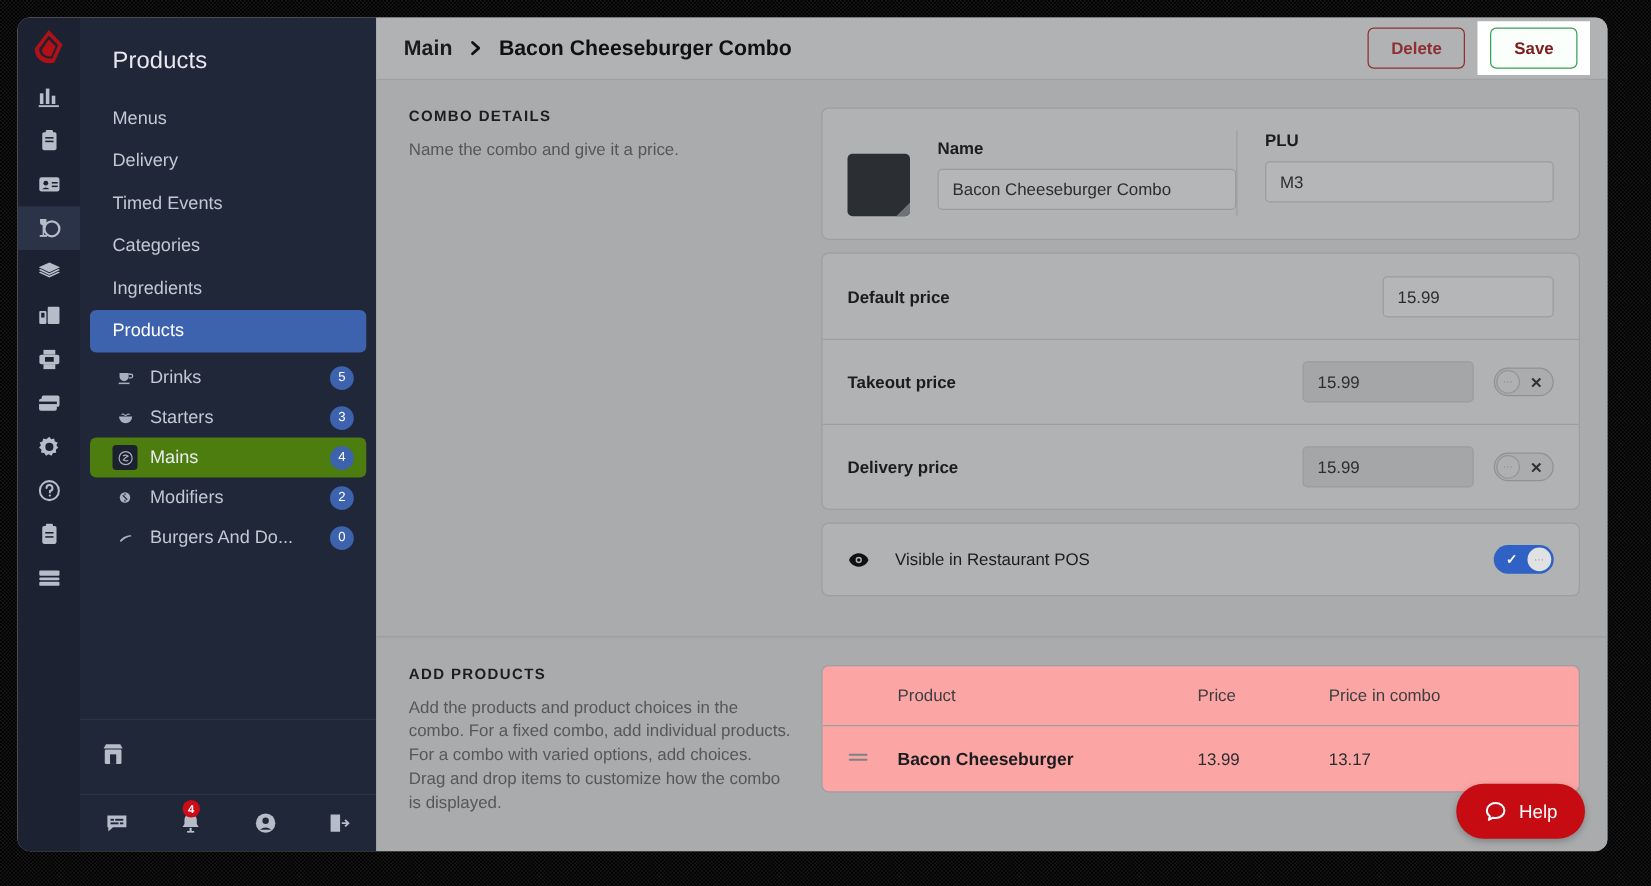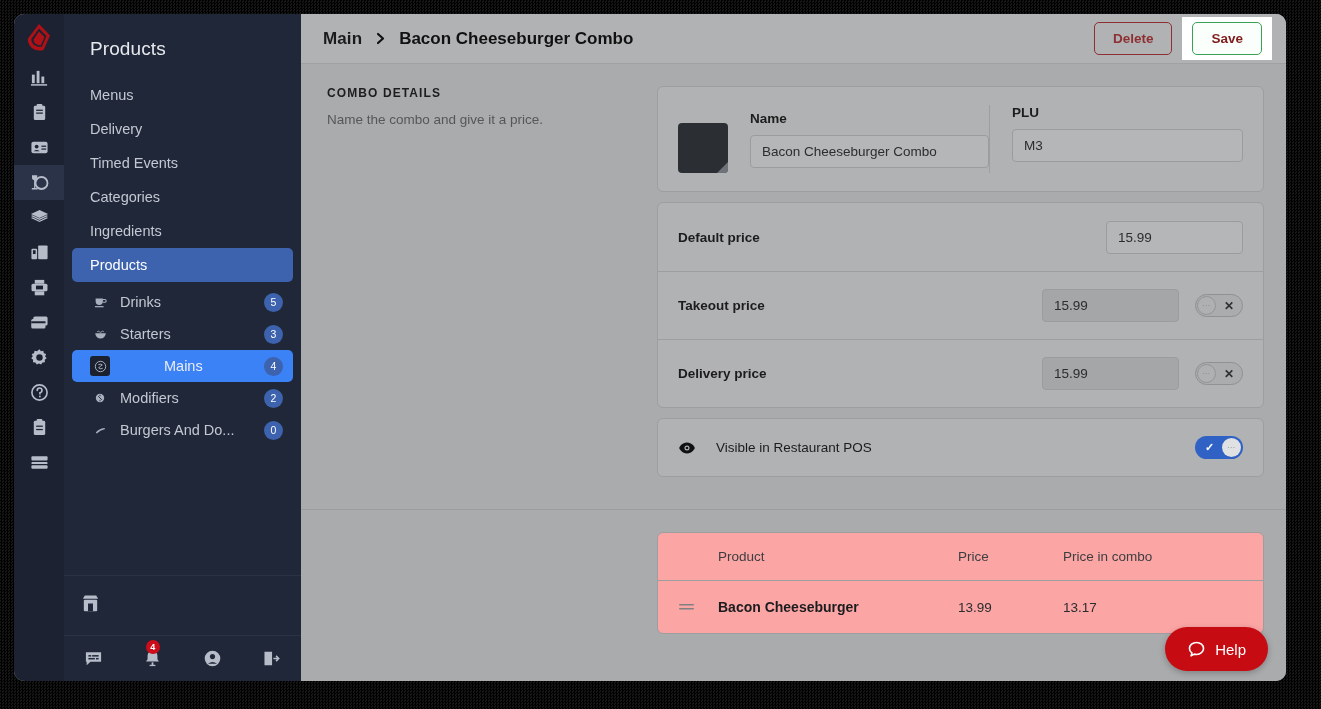--- a/index.html
+++ b/index.html
@@ -75,21 +75,21 @@
     line-height: 18px;
   }
   .sb-link.active { background: #3d62ae; color: #fff; }
   .sb-sub {
     display: flex; align-items: center;
     margin: 0 8px;
     padding: 6px 10px 6px 18px;
     border-radius: 5px;
   }
   .sb-sub.active { background: #2e3category; }
-  .sb-sub.active { background: #3b82f6; gap: 44px; }
+  .sb-sub.active { background: #4d7c0f; }
   .sb-sub .sub-ico {
     width: 20px; height: 20px; flex: 0 0 20px;
     display: flex; align-items: center; justify-content: center;
     border-radius: 3px;
     color: #a9b0bd;
     margin-right: 10px;
   }
   .sb-sub.active .sub-ico { background: #1c2130; }
   .sb-sub .sub-label {
     flex: 1 1 auto;
@@ -637,20 +637,22 @@
                   <span class="knob">⋯</span>
                 </span>
               </div>
             </div>
 
           </div>
         </div>
 
         <div class="section">
           <div class="sec-left">
+            <div class="sec-title">ADD PRODUCTS</div>
+            <div class="sec-desc">Add the products and product choices in the combo. For a fixed combo, add individual products. For a combo with varied options, add choices. Drag and drop items to customize how the combo is displayed.</div>
           </div>
           <div class="sec-right">
             <div class="ptable">
               <div class="thead">
                 <span class="c-handle"></span>
                 <span class="th c-prod">Product</span>
                 <span class="th c-price">Price</span>
                 <span class="th c-combo">Price in combo</span>
               </div>
               <div class="trow">

